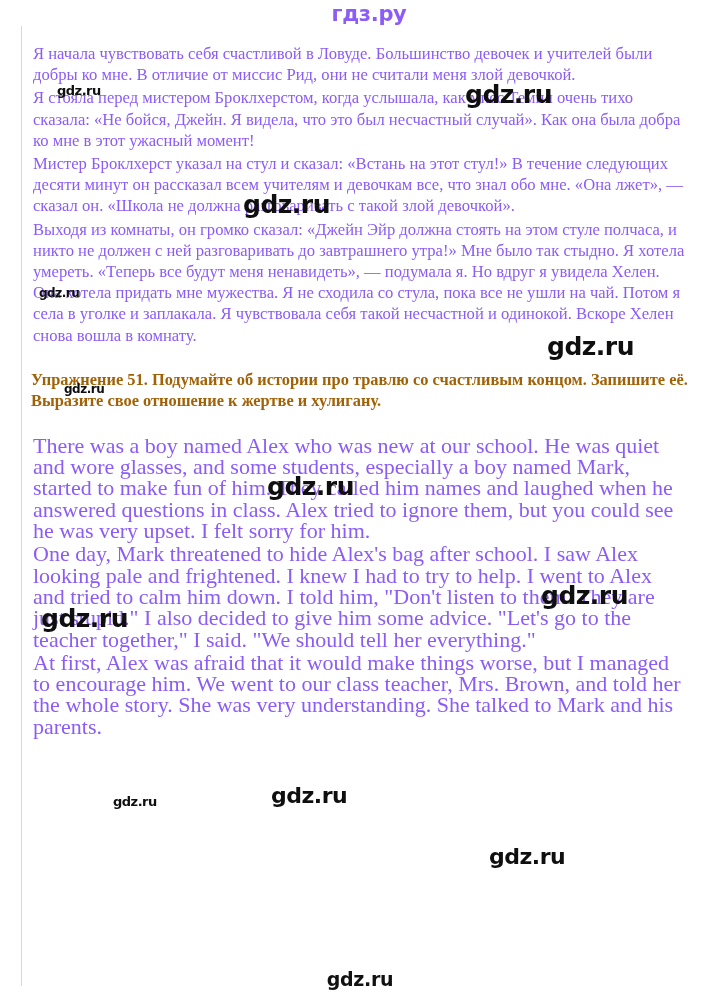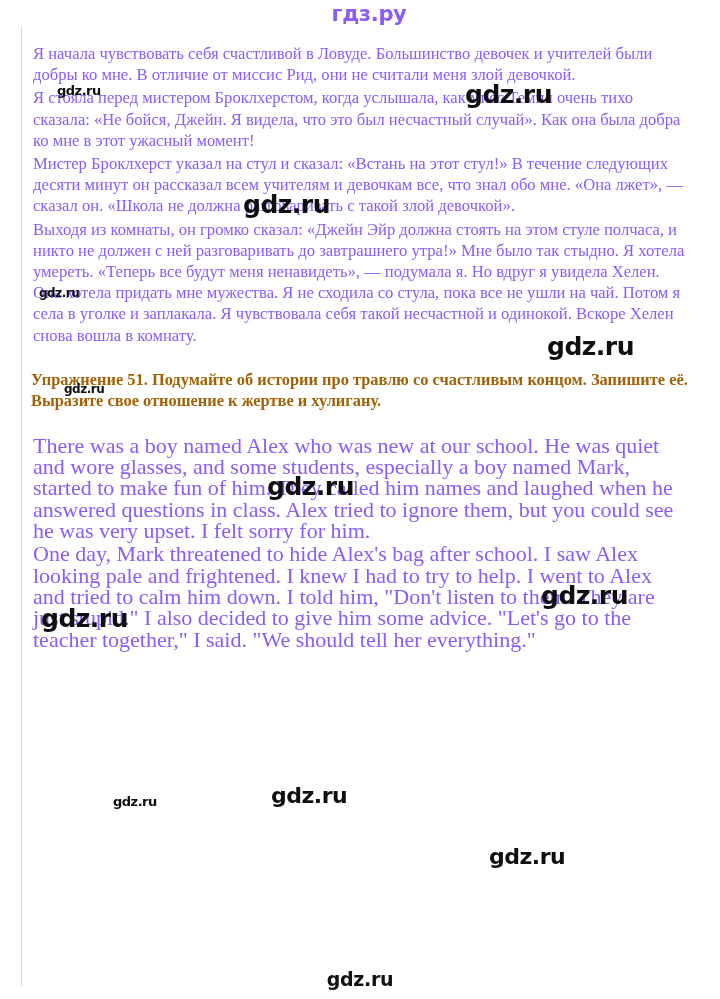--- a/index.html
+++ b/index.html
@@ -123,20 +123,21 @@
 
     <div class="gap-block"></div>
 
     <p class="exercise-heading">Упражнение 51. Подумайте об истории про травлю со счастливым концом. Запишите её. Выразите свое отношение к жертве и хулигану.</p>
 
     <div class="gap-block"></div>
 
     <div class="en-block">
       <p class="para">There was a boy named Alex who was new at our school. He was quiet and wore glasses, and some students, especially a boy named Mark, started to make fun of him. They called him names and laughed when he answered questions in class. Alex tried to ignore them, but you could see he was very upset. I felt sorry for him.</p>
       <p class="para">One day, Mark threatened to hide Alex's bag after school. I saw Alex looking pale and frightened. I knew I had to try to help. I went to Alex and tried to calm him down. I told him, "Don't listen to them. They are just stupid." I also decided to give him some advice. "Let's go to the teacher together," I said. "We should tell her everything."</p>
+      <p class="para">At first, Alex was afraid that it would make things worse, but I managed to encourage him. We went to our class teacher, Mrs. Brown, and told her the whole story. She was very understanding. She talked to Mark and his parents.</p>
     </div>
 
   </div>
 
   <div id="watermark-layer">
       <div class="wm wm-sm" style="left: 57px; top: 83px;">gdz.ru</div>
       <div class="wm wm-lg" style="left: 465px; top: 80px;">gdz.ru</div>
       <div class="wm wm-lg" style="left: 243px; top: 190px;">gdz.ru</div>
       <div class="wm wm-xs" style="left: 39px; top: 286px;">gdz.ru</div>
       <div class="wm wm-lg" style="left: 547px; top: 332px;">gdz.ru</div>

